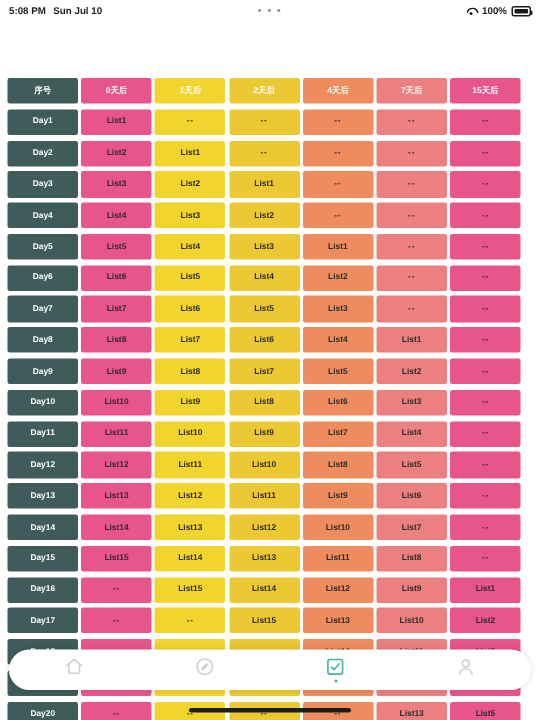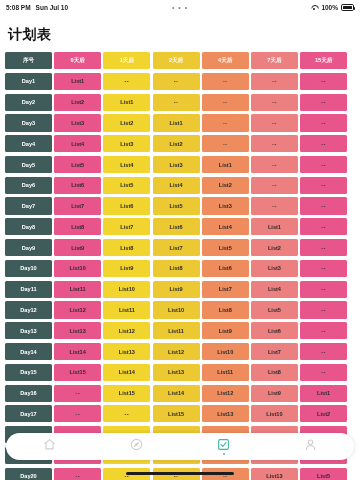--- a/index.html
+++ b/index.html
@@ -94,21 +94,20 @@
       <span>Sun Jul 10</span>
     </div>
     <div class="sb-center">• • •</div>
     <div class="sb-right">
       <span class="wifi-ico"></span>
       <span>100%</span>
       <span class="batt"></span>
     </div>
   </div>
 
-  <div class="page-title">计划表</div>
 
   <div class="table-wrap">
     <div id="table-body">
         <div class="trow header">
           <div class="tcell c0">序号</div>
           <div class="tcell c1" style="background: rgb(232, 85, 138);">0天后</div>
           <div class="tcell c2" style="background: rgb(242, 212, 46);">1天后</div>
           <div class="tcell c3" style="background: rgb(236, 200, 50);">2天后</div>
           <div class="tcell c4" style="background: rgb(238, 140, 94);">4天后</div>
           <div class="tcell c5" style="background: rgb(236, 127, 127);">7天后</div>

